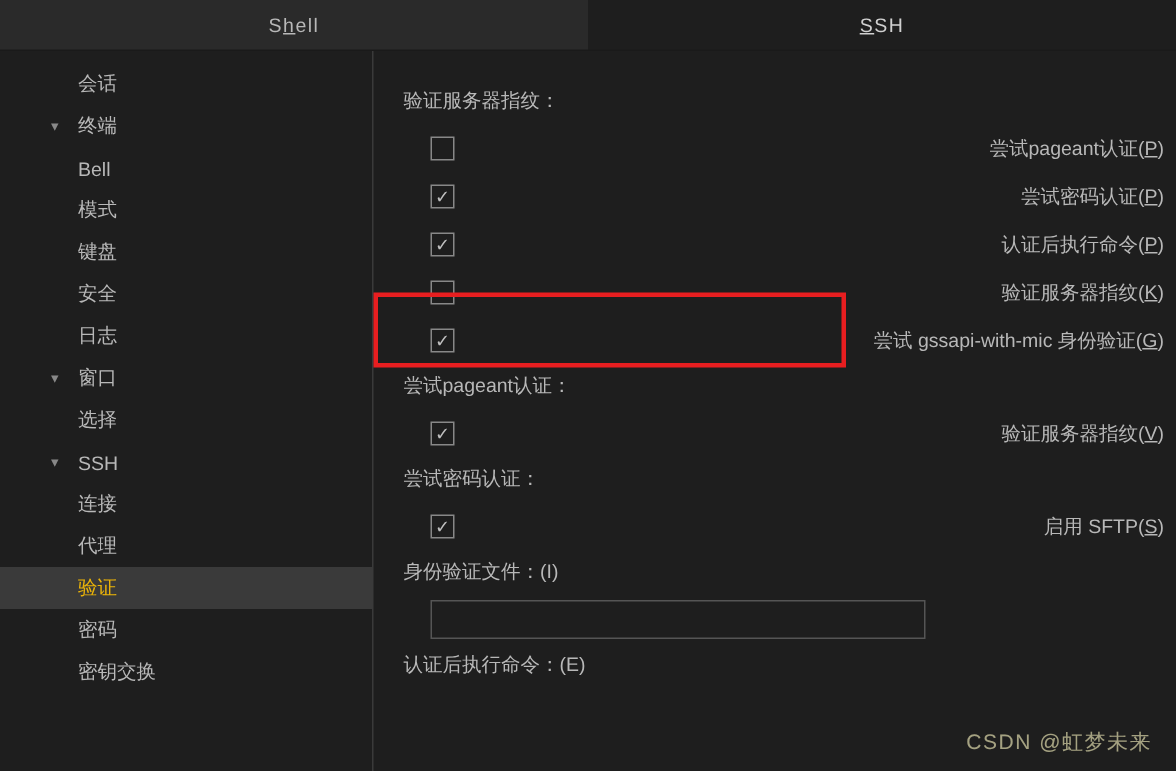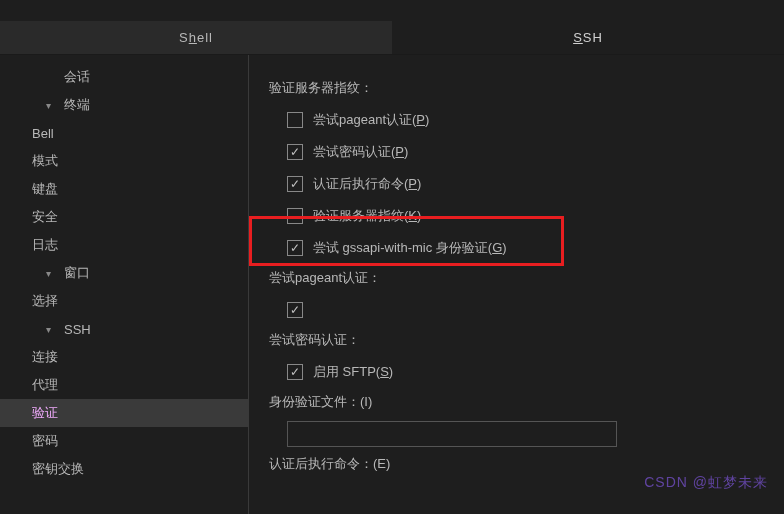--- a/index.html
+++ b/index.html
@@ -1,44 +1,44 @@
 <!DOCTYPE html>
 <html><head>
 <meta charset="utf-8">
 <style>
 * { margin: 0; padding: 0; box-sizing: border-box; }
 body { width: 784px; height: 514px; background: #1e1e1e; font-family: "Microsoft YaHei", Arial, sans-serif; font-size: 13px; color: #b8b8b8; overflow: hidden; position: relative; }
 
-.tabs { display: flex; height: 34px; background: #1a1a1a; margin-top: 21px; }
+.tabs { display: flex; height: 34px; background: #1a1a1a; }
 .tab { flex: 1; display: flex; align-items: center; justify-content: center; background: #2a2a2a; border-bottom: 1px solid #1a1a1a; cursor: pointer; letter-spacing: 1px; }
 .tab.active { background: #1e1e1e; color: #d0d0d0; }
 .tab .und { text-decoration: underline; }
 
 .main { display: flex; height: calc(100% - 34px); }
 
 .sidebar { width: 248px; background: #1e1e1e; padding-top: 8px; overflow: hidden; }
 .tree-item { display: flex; align-items: center; height: 28px; padding-left: 12px; cursor: pointer; color: #b8b8b8; }
-.tree-item.lvl1 { padding-left: 46px; }
-.tree-item.lvl2 { padding-left: 32px; }
-.tree-item.selected { background: #3a3a3a; color: #f0abfc; }
+.tree-item.lvl1 { padding-left: 34px; }
+.tree-item.lvl2 { padding-left: 52px; }
+.tree-item.selected { background: #3a3a3a; color: #eab308; }
 .tree-arrow { width: 14px; display: inline-block; font-size: 10px; color: #888; margin-right: 4px; }
 
 .vline { width: 1px; background: #3a3a3a; }
 
 .panel { flex: 1; padding: 16px 8px 0 20px; position: relative; }
 .section-label { color: #b8b8b8; margin: 8px 0 10px 0; }
-.check-row { display: flex; align-items: center; margin: 6px 0 6px 18px; height: 26px; }
+.check-row { display: flex; align-items: center; margin: 6px 0 6px 18px; height: 26px; justify-content: space-between; }
 .checkbox { width: 16px; height: 16px; border: 1px solid #888; display: flex; align-items: center; justify-content: center; margin-right: 10px; font-size: 12px; color: #c0c0c0; cursor: pointer; }
 .checkbox.checked::after { content: "✓"; }
 .check-label { color: #b8b8b8; cursor: pointer; }
 .check-label .und { text-decoration: underline; }
 .highlight-box { position: absolute; border: 3px solid #e81e20; pointer-events: none; }
 .input-field { width: 330px; height: 26px; background: #1e1e1e; border: 1px solid #555; margin-left: 18px; margin-top: 4px; }
 
-.watermark { position: absolute; right: 16px; bottom: 22px; color: #8b5cf6; font-size: 14px; letter-spacing: 1px; opacity: 0.6; pointer-events: none; }
+.watermark { position: absolute; right: 16px; bottom: 10px; color: #fef9c3; font-size: 14px; letter-spacing: 1px; opacity: 0.6; pointer-events: none; }
 </style>
 </head>
 <body>
 
 <div class="tabs">
   <div class="tab">
       <span><span>S</span><span class="und">h</span><span>ell</span></span>
     </div>
   <div class="tab active">
       <span><span></span><span class="und">S</span><span>SH</span></span>
@@ -120,20 +120,21 @@
         </div>
         <div class="check-row">
           <span class="checkbox checked"></span>
           <span class="check-label"><span>尝试 gssapi-with-mic 身份验证(</span><span class="und">G</span><span>)</span></span>
         </div>
       </div>
 
     <div class="section-label">尝试pageant认证：</div>
     <div class="check-row">
       <span class="checkbox checked"></span>
+      <span class="check-label"><span>验证服务器指纹(</span><span class="und">V</span><span>)</span></span>
     </div>
 
     <div class="section-label">尝试密码认证：</div>
     <div class="check-row">
       <span class="checkbox checked"></span>
       <span class="check-label"><span>启用 SFTP(</span><span class="und">S</span><span>)</span></span>
     </div>
 
     <div class="section-label"><span>身份验证文件：(</span><span class="und">I</span><span>)</span></div>
     <div class="input-field"></div>

